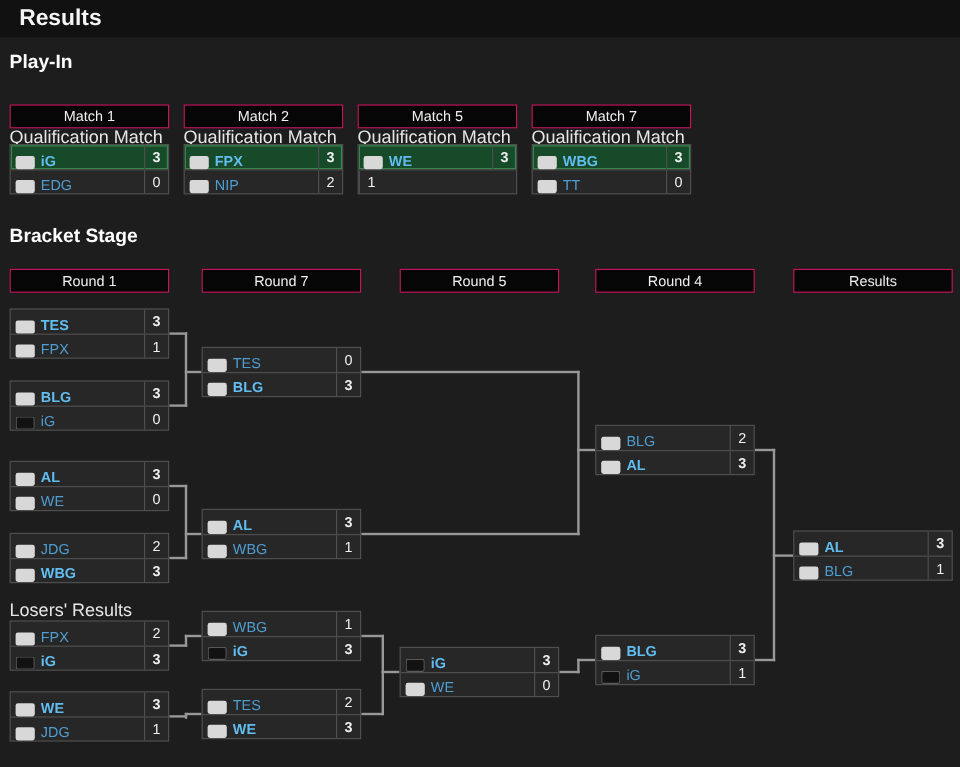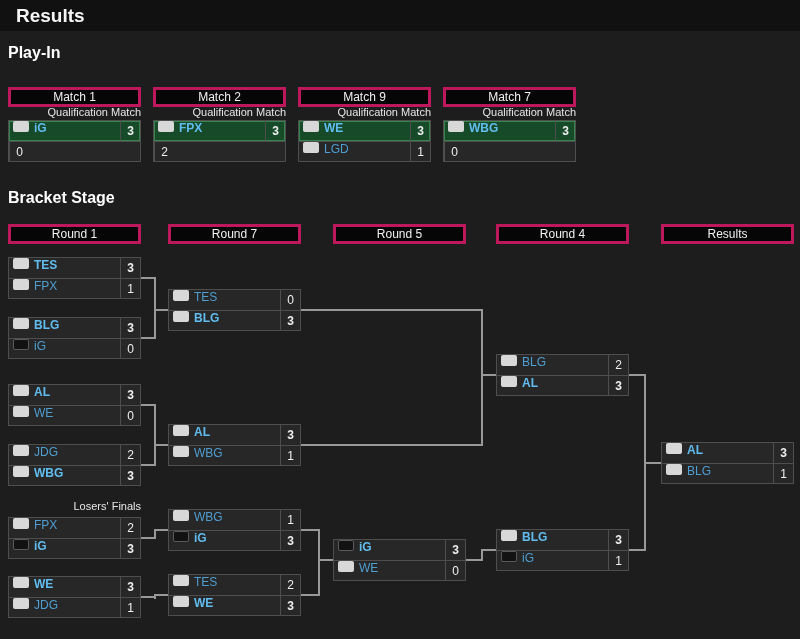--- a/index.html
+++ b/index.html
@@ -1,27 +1,27 @@
 <!DOCTYPE html>
 <html><head>
 <meta charset="utf-8">
 <style>
   *{box-sizing:border-box;margin:0;padding:0}
   html,body{width:800px;height:639px}
   body{position:relative;background:#1d1d1d;font-family:"Liberation Sans",sans-serif;overflow:hidden}
   .topbar{position:absolute;left:0;top:0;width:800px;height:31px;background:#111}
   .title{position:absolute;left:16px;top:5px;font-size:19px;font-weight:bold;color:#f5f5f5}
   .heading{position:absolute;color:#fff;font-weight:bold;font-size:16px}
-  .hbox{position:absolute;width:133px;height:20px;background:#060606;border:3px solid #be185d;
+  .hbox{position:absolute;width:133px;height:20px;background:#060606;border:1px solid #be185d;
         color:#f0f0f0;font-size:12px;display:flex;align-items:center;justify-content:center}
-  .sub{position:absolute;width:133px;text-align:right;font-size:11px;color:#e6e6e6}
+  .sub{position:absolute;width:133px;text-align:left;font-size:15px;color:#e6e6e6}
   .match{position:absolute;width:133px;background:#272727;border:1px solid #4e4e4e}
   .row{height:20px;display:flex;align-items:stretch}
   .row+.row{border-top:1px solid #4e4e4e}
-  .name{flex:1;display:flex;align-items:flex-start;gap:5px;padding:0 4px;min-width:0}
+  .name{flex:1;display:flex;align-items:flex-end;gap:5px;padding:0 4px;min-width:0}
   .tname{font-size:12px;color:#4f9ed2;white-space:nowrap}
   .row.w .tname{font-weight:bold;color:#61bdf0}
   .score{width:20px;border-left:1px solid #4e4e4e;display:flex;align-items:center;justify-content:center;
          font-size:12px;color:#efefef}
   .row.w .score{font-weight:bold}
   .row.q{background:#164a28;box-shadow:inset 0 0 0 1px #37854d}
   .logo{width:16px;height:11px;border-radius:2px;background:#d8d8d8;flex:none}
   .logo.dark{background:#121212;box-shadow:inset 0 0 0 1px #5a5a5a}
   .lh{position:absolute;height:2px;background:#989898}
   .lv{position:absolute;width:2px;background:#989898}
@@ -30,93 +30,101 @@
 <body>
 
 <div class="topbar">
   <div class="title">Results</div>
 </div>
 
 <div class="heading" style="left:8px;top:44px">Play-In</div>
 
 <div class="hbox" style="left:8px;top:87px">Match 1</div>
 <div class="hbox" style="left:153px;top:87px">Match 2</div>
-<div class="hbox" style="left:298px;top:87px">Match 9</div>
+<div class="hbox" style="left:298px;top:87px">Match 5</div>
 <div class="hbox" style="left:443px;top:87px">Match 7</div>
 
 <div class="sub" style="left:8px;top:106px">Qualification Match</div>
 <div class="sub" style="left:153px;top:106px">Qualification Match</div>
 <div class="sub" style="left:298px;top:106px">Qualification Match</div>
 <div class="sub" style="left:443px;top:106px">Qualification Match</div>
 
 <div class="match" style="left:8px;top:120px">
   <div class="row w q">
     <div class="name">
         <span class="logo"></span>
         <span class="tname">iG</span>
       </div>
     <div class="score">3</div>
   </div>
   <div class="row">
+    <div class="name">
+        <span class="logo"></span>
+        <span class="tname">EDG</span>
+      </div>
     <div class="score">0</div>
   </div>
 </div>
 
 <div class="match" style="left:153px;top:120px">
   <div class="row w q">
     <div class="name">
         <span class="logo"></span>
         <span class="tname">FPX</span>
       </div>
     <div class="score">3</div>
   </div>
   <div class="row">
+    <div class="name">
+        <span class="logo"></span>
+        <span class="tname">NIP</span>
+      </div>
     <div class="score">2</div>
   </div>
 </div>
 
 <div class="match" style="left:298px;top:120px">
   <div class="row w q">
     <div class="name">
         <span class="logo"></span>
         <span class="tname">WE</span>
       </div>
     <div class="score">3</div>
   </div>
   <div class="row">
-    <div class="name">
-        <span class="logo"></span>
-        <span class="tname">LGD</span>
-      </div>
     <div class="score">1</div>
   </div>
 </div>
 
 <div class="match" style="left:443px;top:120px">
   <div class="row w q">
     <div class="name">
         <span class="logo"></span>
         <span class="tname">WBG</span>
       </div>
     <div class="score">3</div>
   </div>
   <div class="row">
+    <div class="name">
+        <span class="logo"></span>
+        <span class="tname">TT</span>
+      </div>
     <div class="score">0</div>
   </div>
 </div>
 
 <div class="heading" style="left:8px;top:189px">Bracket Stage</div>
 
 <div class="hbox" style="left:8px;top:224px">Round 1</div>
 <div class="hbox" style="left:168px;top:224px">Round 7</div>
 <div class="hbox" style="left:333px;top:224px">Round 5</div>
 <div class="hbox" style="left:496px;top:224px">Round 4</div>
 <div class="hbox" style="left:661px;top:224px">Results</div>
 
-<div class="sub" style="left:8px;top:500px">Losers' Finals</div>
+<div class="sub" style="left:8px;top:500px">Losers' Results</div>
 
 <div class="lh" style="left:141px;top:277px;width:15px"></div>
 <div class="lh" style="left:141px;top:337px;width:15px"></div>
 <div class="lv" style="left:154px;top:277px;height:62px"></div>
 <div class="lh" style="left:154px;top:309px;width:14px"></div>
 
 <div class="lh" style="left:141px;top:404px;width:15px"></div>
 <div class="lh" style="left:141px;top:464px;width:15px"></div>
 <div class="lv" style="left:154px;top:404px;height:62px"></div>
 <div class="lh" style="left:154px;top:444px;width:14px"></div>

